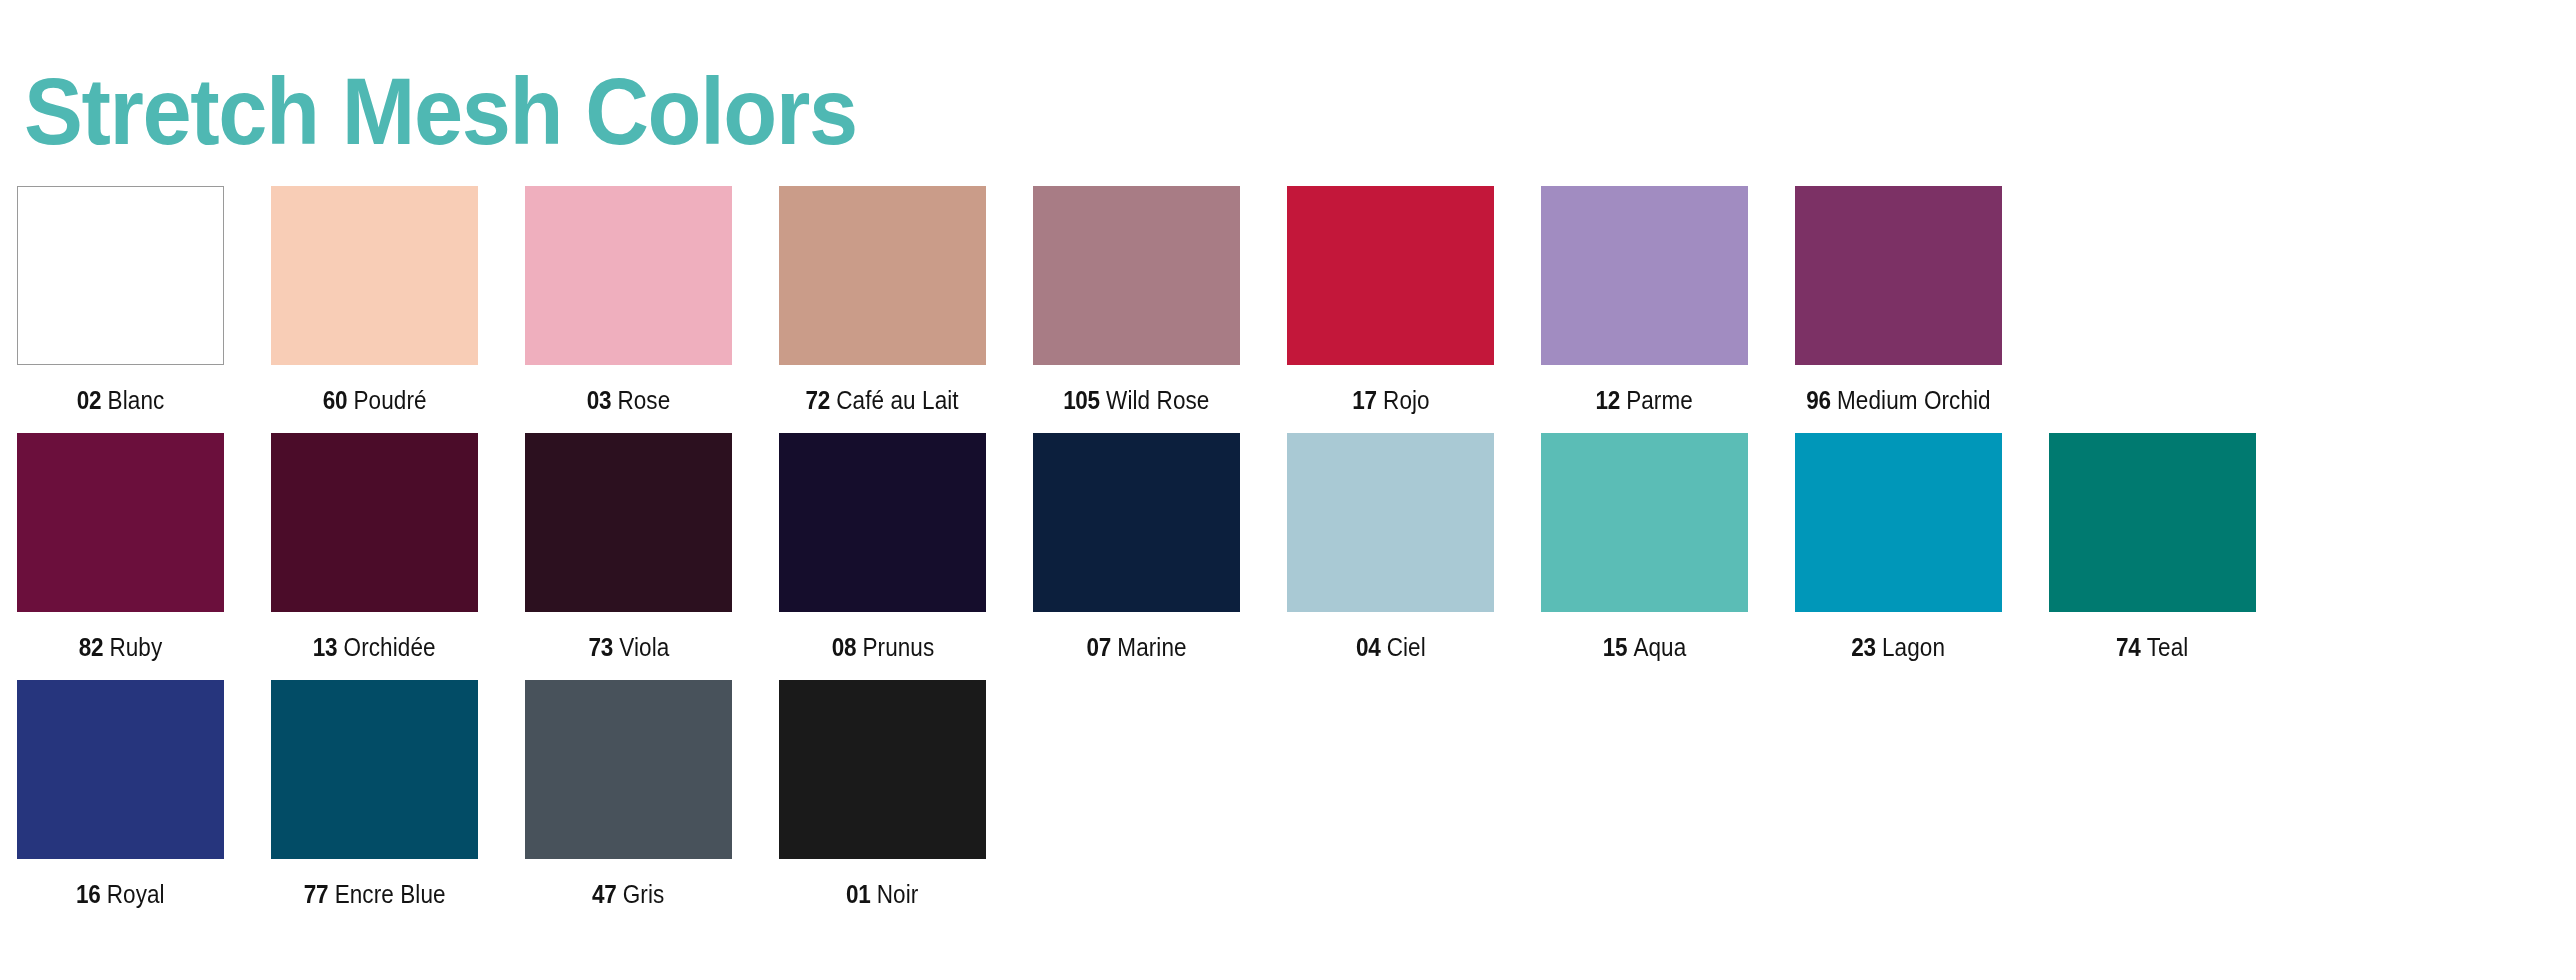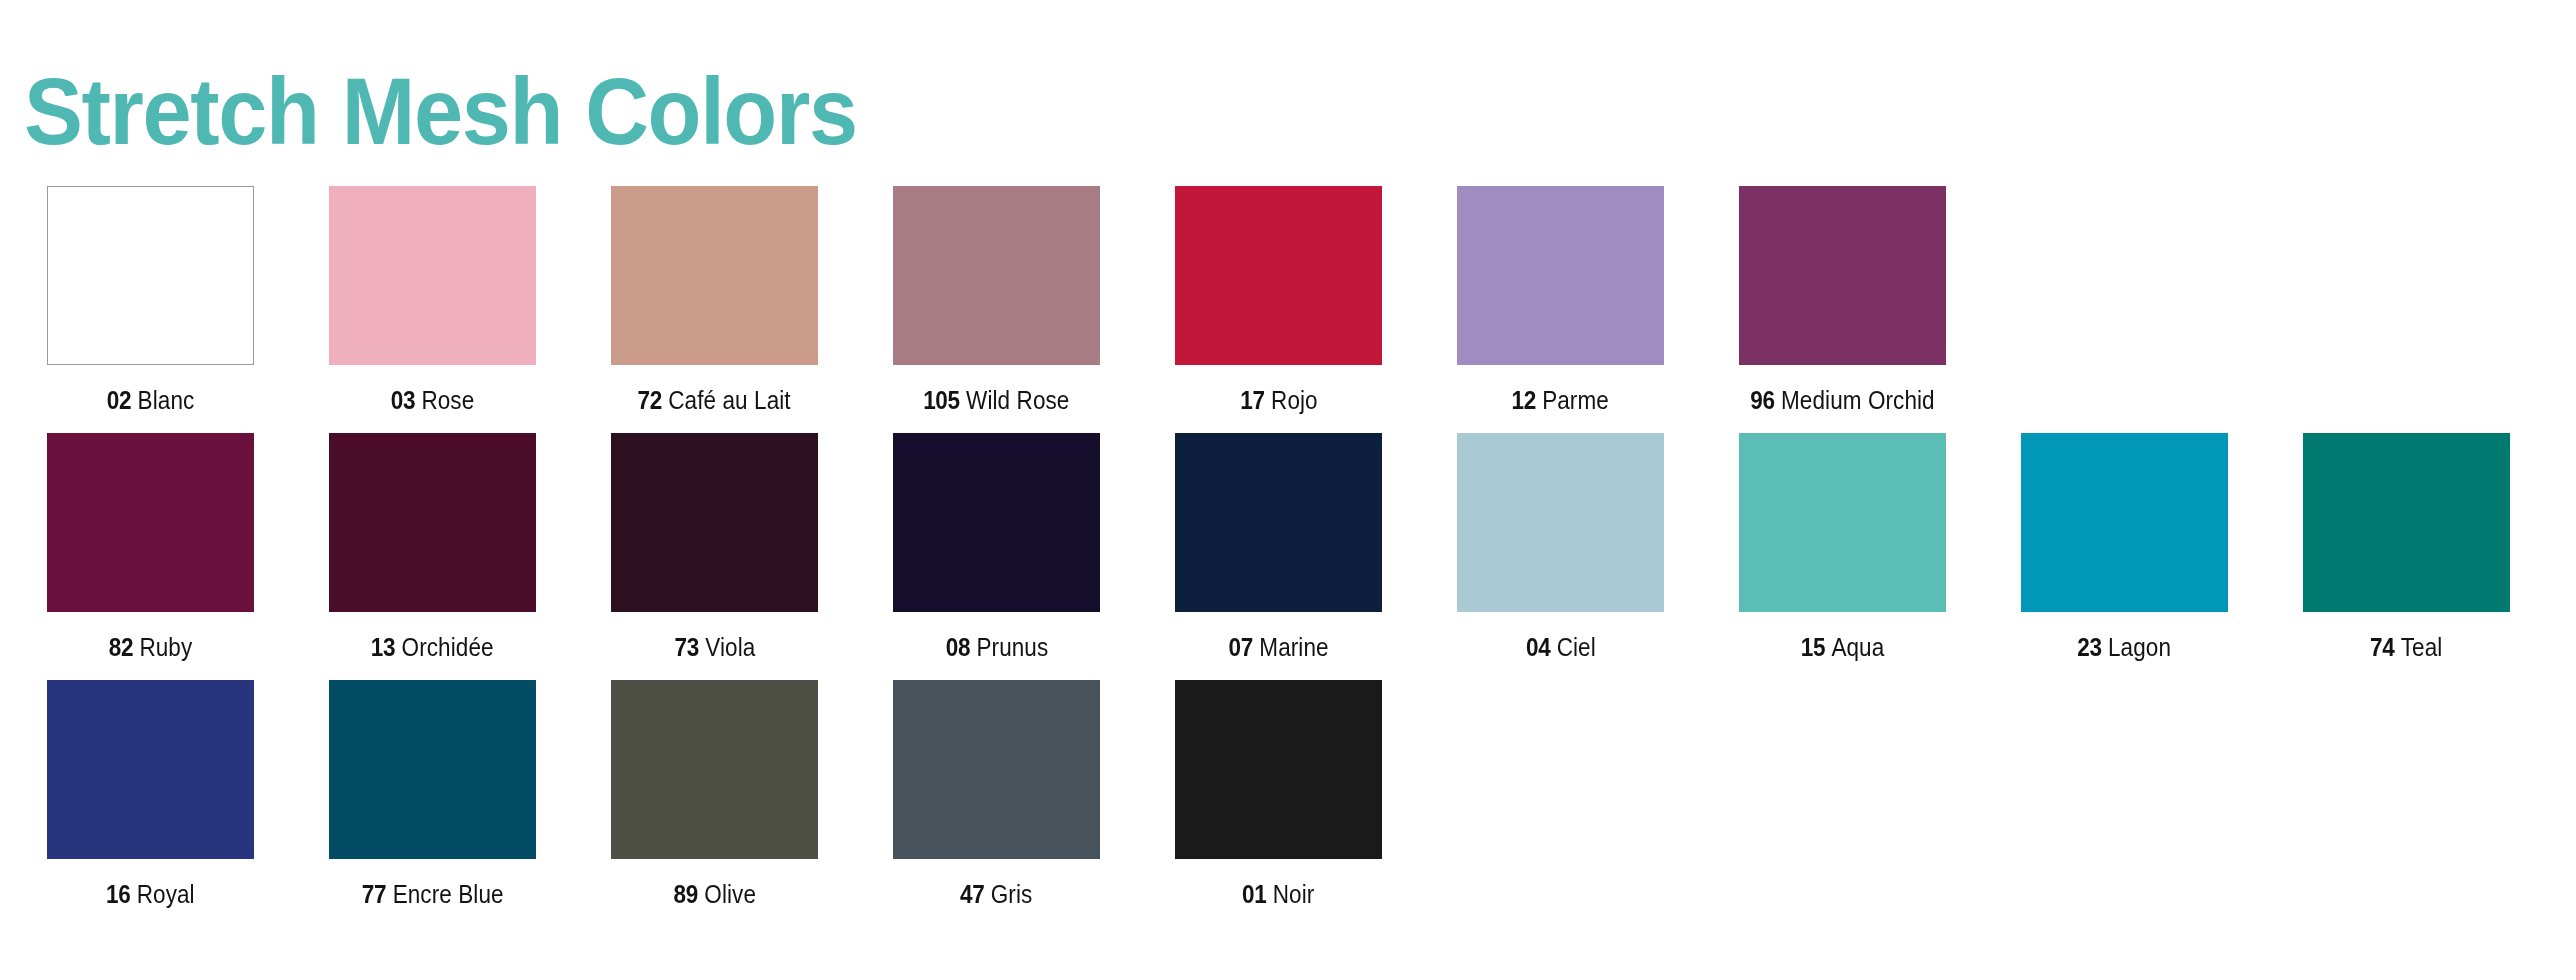--- a/index.html
+++ b/index.html
@@ -36,23 +36,22 @@
   .grid {
     position: absolute;
     left: 0;
     top: 186px;
     width: 2576px;
   }
   .row {
     display: flex;
     width: 2576px;
     box-sizing: border-box;
-    padding: 0 47px;
+    padding: 0 17px;
     margin-bottom: 20px;
-    gap: 28px;
   }
   .cell {
     width: 207px;
     margin-right: 47px;
     display: flex;
     flex-direction: column;
     align-items: center;
   }
   .cell:last-child {
     margin-right: 18px;
@@ -89,20 +88,24 @@
 
 <div class="page">
 
   <h1 class="page-title" style="color: rgb(79, 184, 179);">Stretch Mesh Colors</h1>
 
   <div class="grid">
       <div class="row">
         <div class="cell">
           <div class="swatch bordered" style="background-color: rgb(255, 255, 255);"></div>
           <div class="label"><span class="code">02</span> <span class="name">Blanc</span></div>
+        </div>
+        <div class="cell">
+          <div class="swatch" style="background-color: rgb(248, 205, 182);"></div>
+          <div class="label"><span class="code">60</span> <span class="name">Poudré</span></div>
         </div>
         <div class="cell">
           <div class="swatch" style="background-color: rgb(239, 175, 190);"></div>
           <div class="label"><span class="code">03</span> <span class="name">Rose</span></div>
         </div>
         <div class="cell">
           <div class="swatch" style="background-color: rgb(202, 156, 137);"></div>
           <div class="label"><span class="code">72</span> <span class="name">Café au Lait</span></div>
         </div>
         <div class="cell">
@@ -163,24 +166,20 @@
       <div class="row">
         <div class="cell">
           <div class="swatch" style="background-color: rgb(38, 53, 125);"></div>
           <div class="label"><span class="code">16</span> <span class="name">Royal</span></div>
         </div>
         <div class="cell">
           <div class="swatch" style="background-color: rgb(2, 76, 102);"></div>
           <div class="label"><span class="code">77</span> <span class="name">Encre Blue</span></div>
         </div>
         <div class="cell">
-          <div class="swatch" style="background-color: rgb(78, 79, 69);"></div>
-          <div class="label"><span class="code">89</span> <span class="name">Olive</span></div>
-        </div>
-        <div class="cell">
           <div class="swatch" style="background-color: rgb(72, 82, 91);"></div>
           <div class="label"><span class="code">47</span> <span class="name">Gris</span></div>
         </div>
         <div class="cell">
           <div class="swatch" style="background-color: rgb(26, 26, 26);"></div>
           <div class="label"><span class="code">01</span> <span class="name">Noir</span></div>
         </div>
       </div>
     </div>
 

